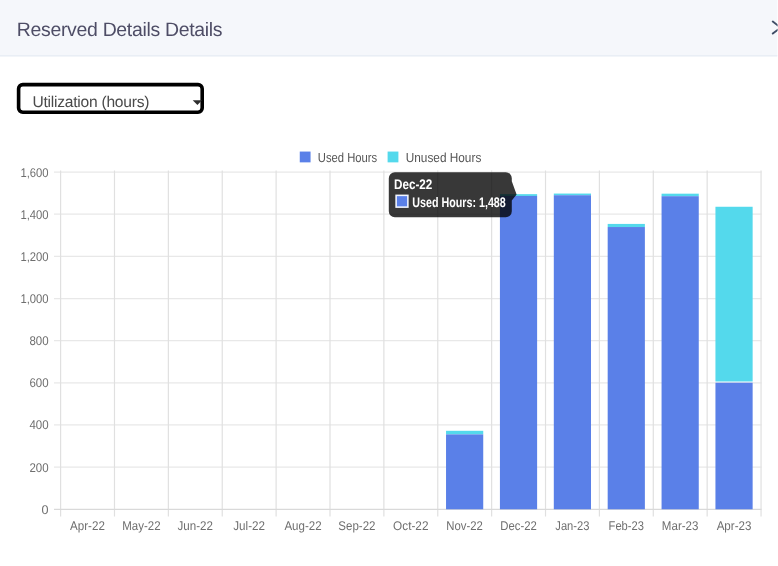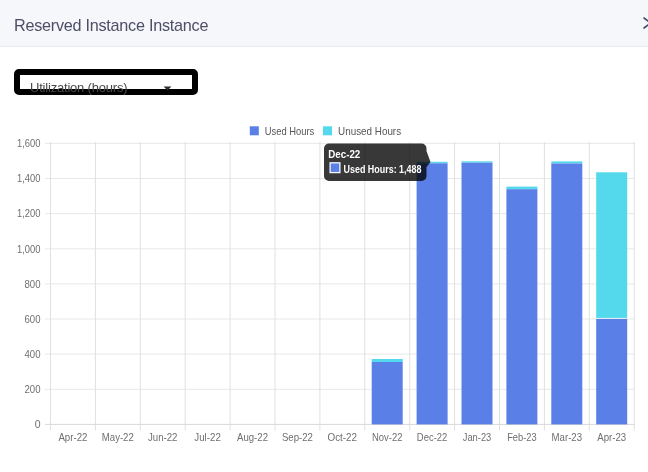--- a/index.html
+++ b/index.html
@@ -1,27 +1,27 @@
 <!DOCTYPE html>
 <html><head>
 <meta charset="utf-8">
 <style>
   html,body{margin:0;padding:0;}
   body{width:648px;height:472px;background:#ffffff;font-family:"Liberation Sans",sans-serif;overflow:hidden;position:relative;}
   .header{position:absolute;left:0;top:0;width:648px;height:47px;background:#f5f7fb;border-bottom:1px solid #e7ebf3;box-sizing:border-box;}
   .title{position:absolute;left:14px;top:15.8px;font-size:16.2px;color:#4e4d66;letter-spacing:-0.25px;}
   .chev{position:absolute;left:639px;top:12px;width:20px;height:20px;}
-  .dd{position:absolute;left:14px;top:68.5px;width:184px;height:26px;border:6px solid #000000;border-radius:5px;box-sizing:border-box;background:#fff;}
+  .dd{position:absolute;left:14px;top:68.5px;width:156px;height:26px;border:3px solid #000000;border-radius:5px;box-sizing:border-box;background:#fff;}
   .ddtext{position:absolute;left:10px;top:5px;font-size:13px;letter-spacing:-0.2px;color:#4a4a4a;}
   svg{position:absolute;left:0;top:0;}
 </style>
 </head>
 <body>
   <div class="header"></div>
-  <div class="title">Reserved Instance Instance</div>
+  <div class="title">Reserved Details Details</div>
   <svg class="chev" width="20" height="20" viewBox="0 0 20 20">
     <path d="M5 6 L11.5 11 L5 16" fill="none" stroke="#3f4d66" stroke-width="1.6" stroke-linecap="round" stroke-linejoin="round"></path>
   </svg>
   <div class="dd">
     <div class="ddtext">Utilization (hours)</div>
     <svg width="9" height="5" style="left:143px;top:11.5px;" viewBox="0 0 9 5">
       <path d="M0.6 0.6 L4.5 4.6 L8.4 0.6 Z" fill="#2e2e2e"></path>
     </svg>
   </div>
 

